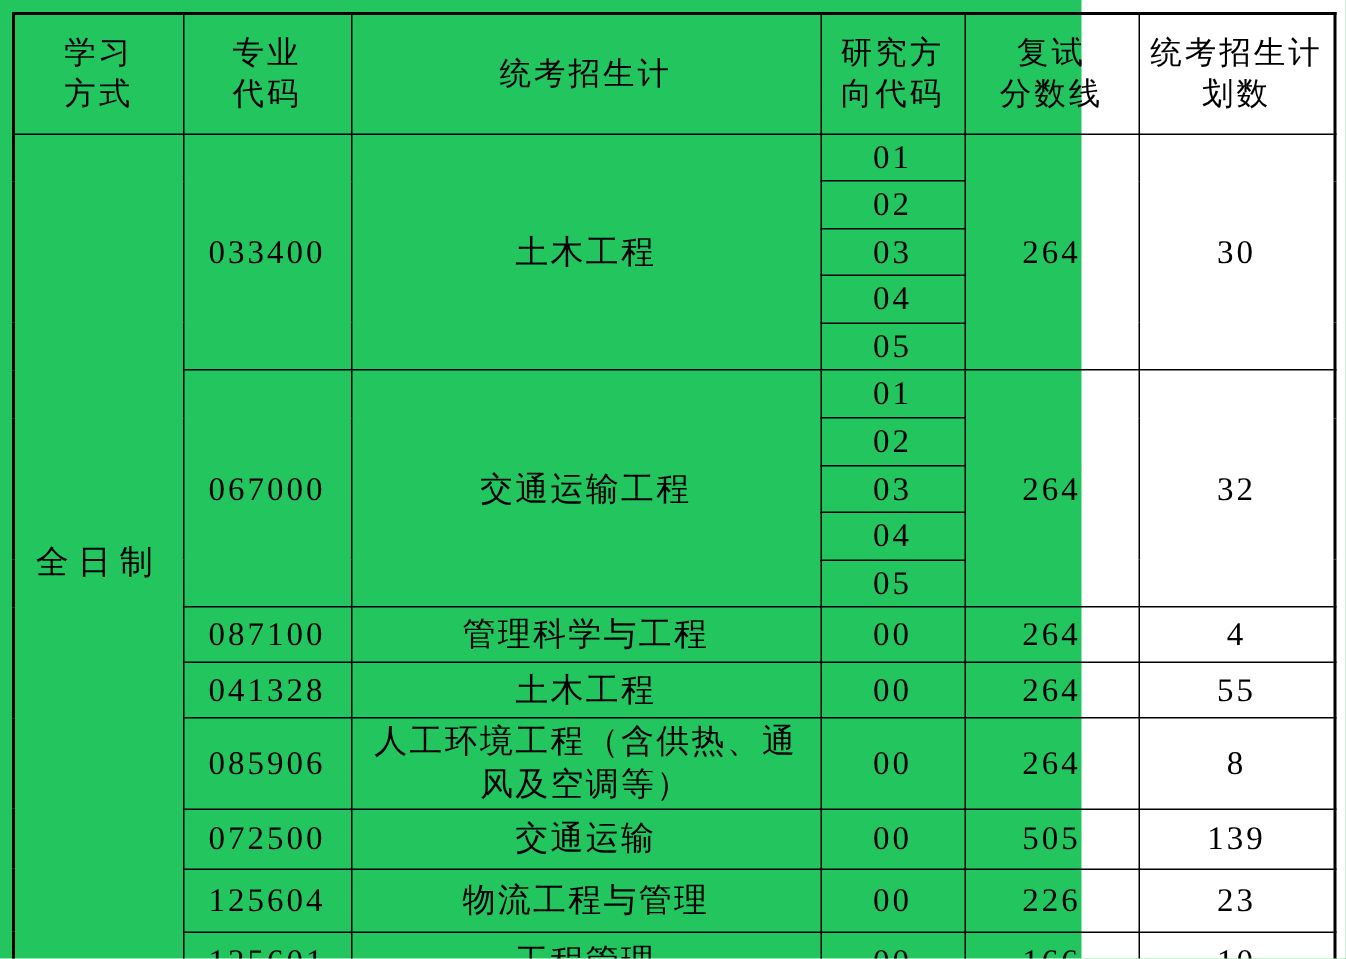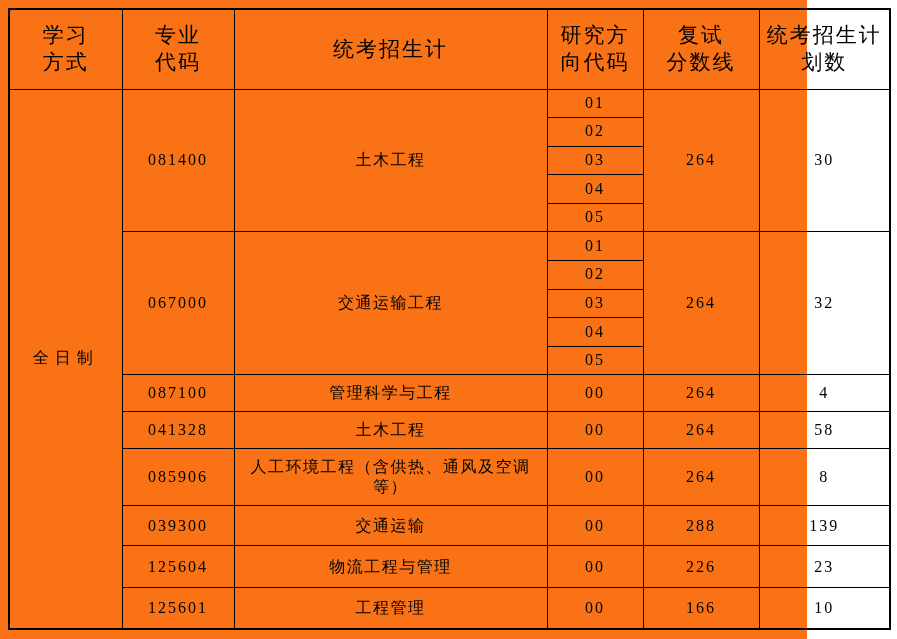--- a/index.html
+++ b/index.html
@@ -5,40 +5,40 @@
   html, body {
     margin: 0;
     padding: 0;
     background: #ffffff;
     width: 897px;
     height: 639px;
     overflow: hidden;
   }
   .page {
     box-sizing: border-box;
-    width: 807px;
+    width: 721px;
     height: 639px;
     padding: 8px;
-    background: #f97316;
+    background: #22c55e;
     font-family: "Liberation Serif", "DejaVu Serif", serif;
     color: #000000;
   }
   table.adm {
     border-collapse: collapse;
     table-layout: fixed;
     width: 881px;
     border: 2px solid #000000;
   }
   table.adm th, table.adm td {
     border: 1px solid #000000;
     padding: 1px 4px;
     text-align: center;
     vertical-align: middle;
     font-weight: normal;
-    font-size: 16px;
+    font-size: 22px;
     line-height: 1.3;
     overflow: hidden;
   }
   
   tr.header-row { height: 80px; }
   table.adm th {
     font-size: 21px;
     letter-spacing: 2px;
     white-space: pre-line;
   }
@@ -85,21 +85,21 @@
       <th>研究方
 向代码</th>
       <th>复试
 分数线</th>
       <th>统考招生计
 划数</th>
     </tr>
 
     <tr class="rh-dir">
       <td class="c-mode" rowspan="16">全日制</td>
-      <td class="c-code" rowspan="5">081400</td>
+      <td class="c-code" rowspan="5">033400</td>
       <td class="c-name" rowspan="5">土木工程</td>
       <td class="c-dir">01</td>
       <td class="c-score" rowspan="5">264</td>
       <td class="c-plan" rowspan="5">30</td>
     </tr>
     <tr class="rh-dir">
       <td class="c-dir">02</td>
     </tr>
     <tr class="rh-dir">
       <td class="c-dir">03</td>
@@ -136,34 +136,34 @@
       <td class="c-name">管理科学与工程</td>
       <td class="c-dir">00</td>
       <td class="c-score">264</td>
       <td class="c-plan">4</td>
     </tr>
     <tr class="rh37">
       <td class="c-code">041328</td>
       <td class="c-name">土木工程</td>
       <td class="c-dir">00</td>
       <td class="c-score">264</td>
-      <td class="c-plan">58</td>
+      <td class="c-plan">55</td>
     </tr>
     <tr class="rh57">
       <td class="c-code">085906</td>
       <td class="c-name">人工环境工程（含供热、通风及空调等）</td>
       <td class="c-dir">00</td>
       <td class="c-score">264</td>
       <td class="c-plan">8</td>
     </tr>
     <tr class="rh40">
-      <td class="c-code">039300</td>
+      <td class="c-code">072500</td>
       <td class="c-name">交通运输</td>
       <td class="c-dir">00</td>
-      <td class="c-score">288</td>
+      <td class="c-score">505</td>
       <td class="c-plan">139</td>
     </tr>
     <tr class="rh42">
       <td class="c-code">125604</td>
       <td class="c-name">物流工程与管理</td>
       <td class="c-dir">00</td>
       <td class="c-score">226</td>
       <td class="c-plan">23</td>
     </tr>
     <tr class="rh41">

